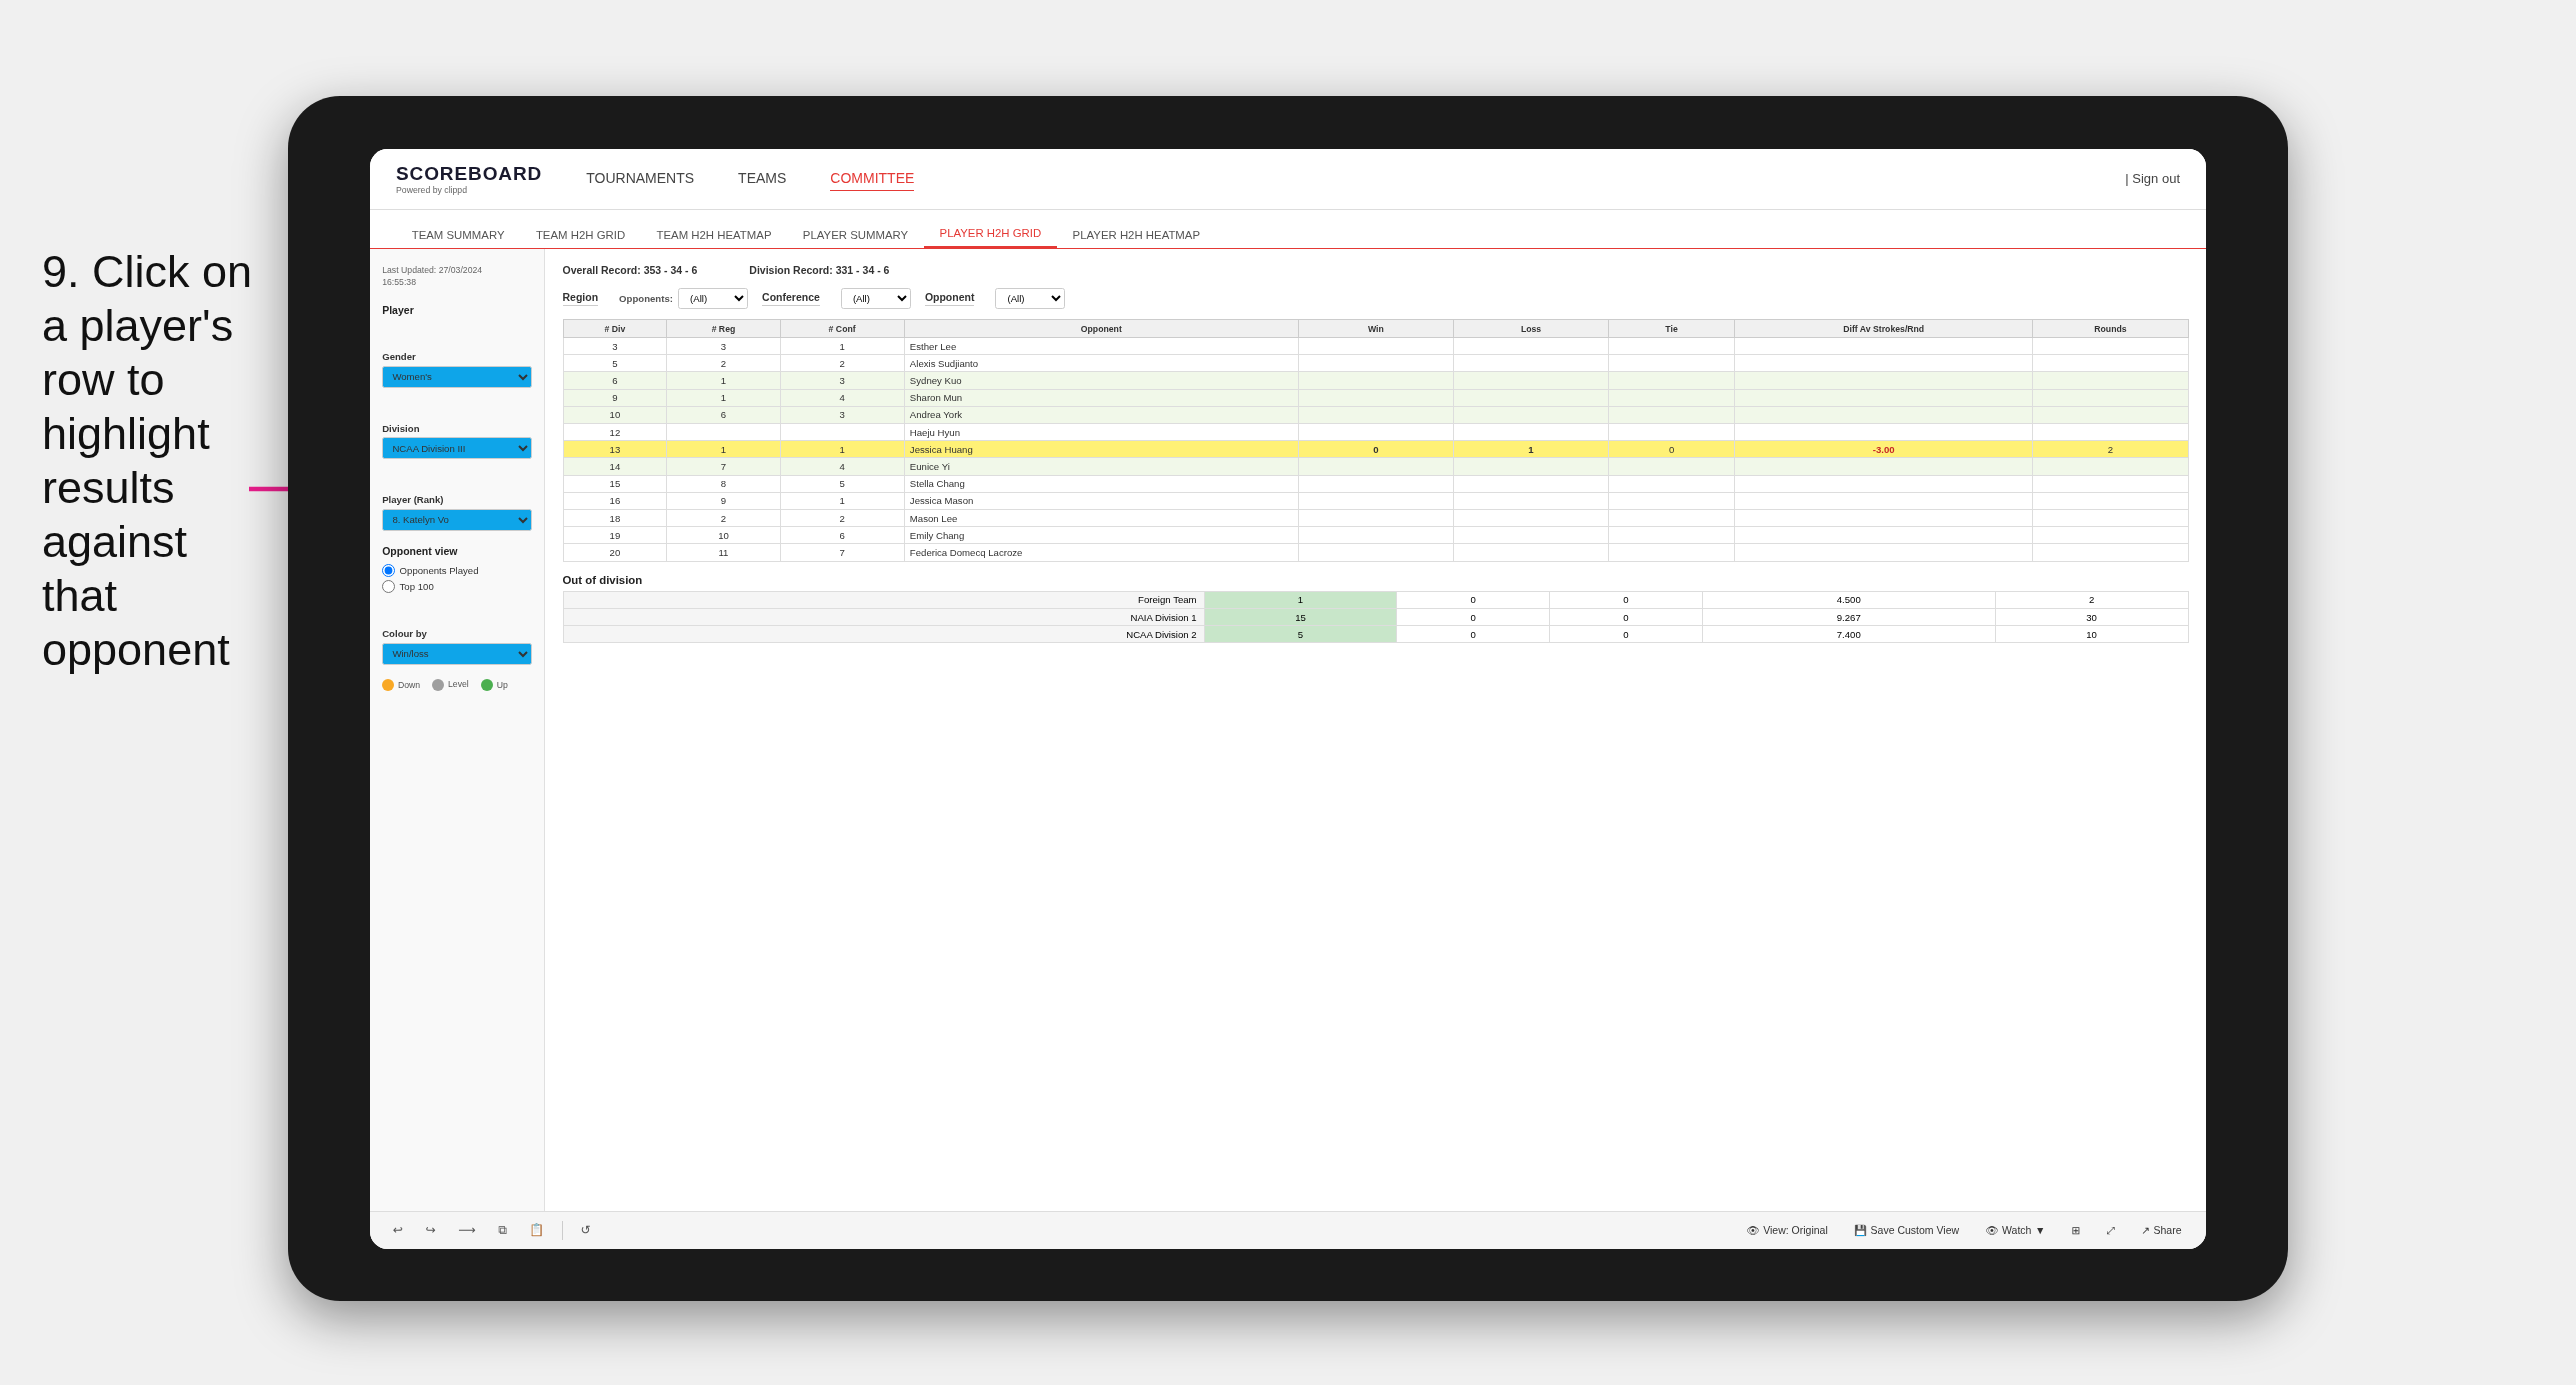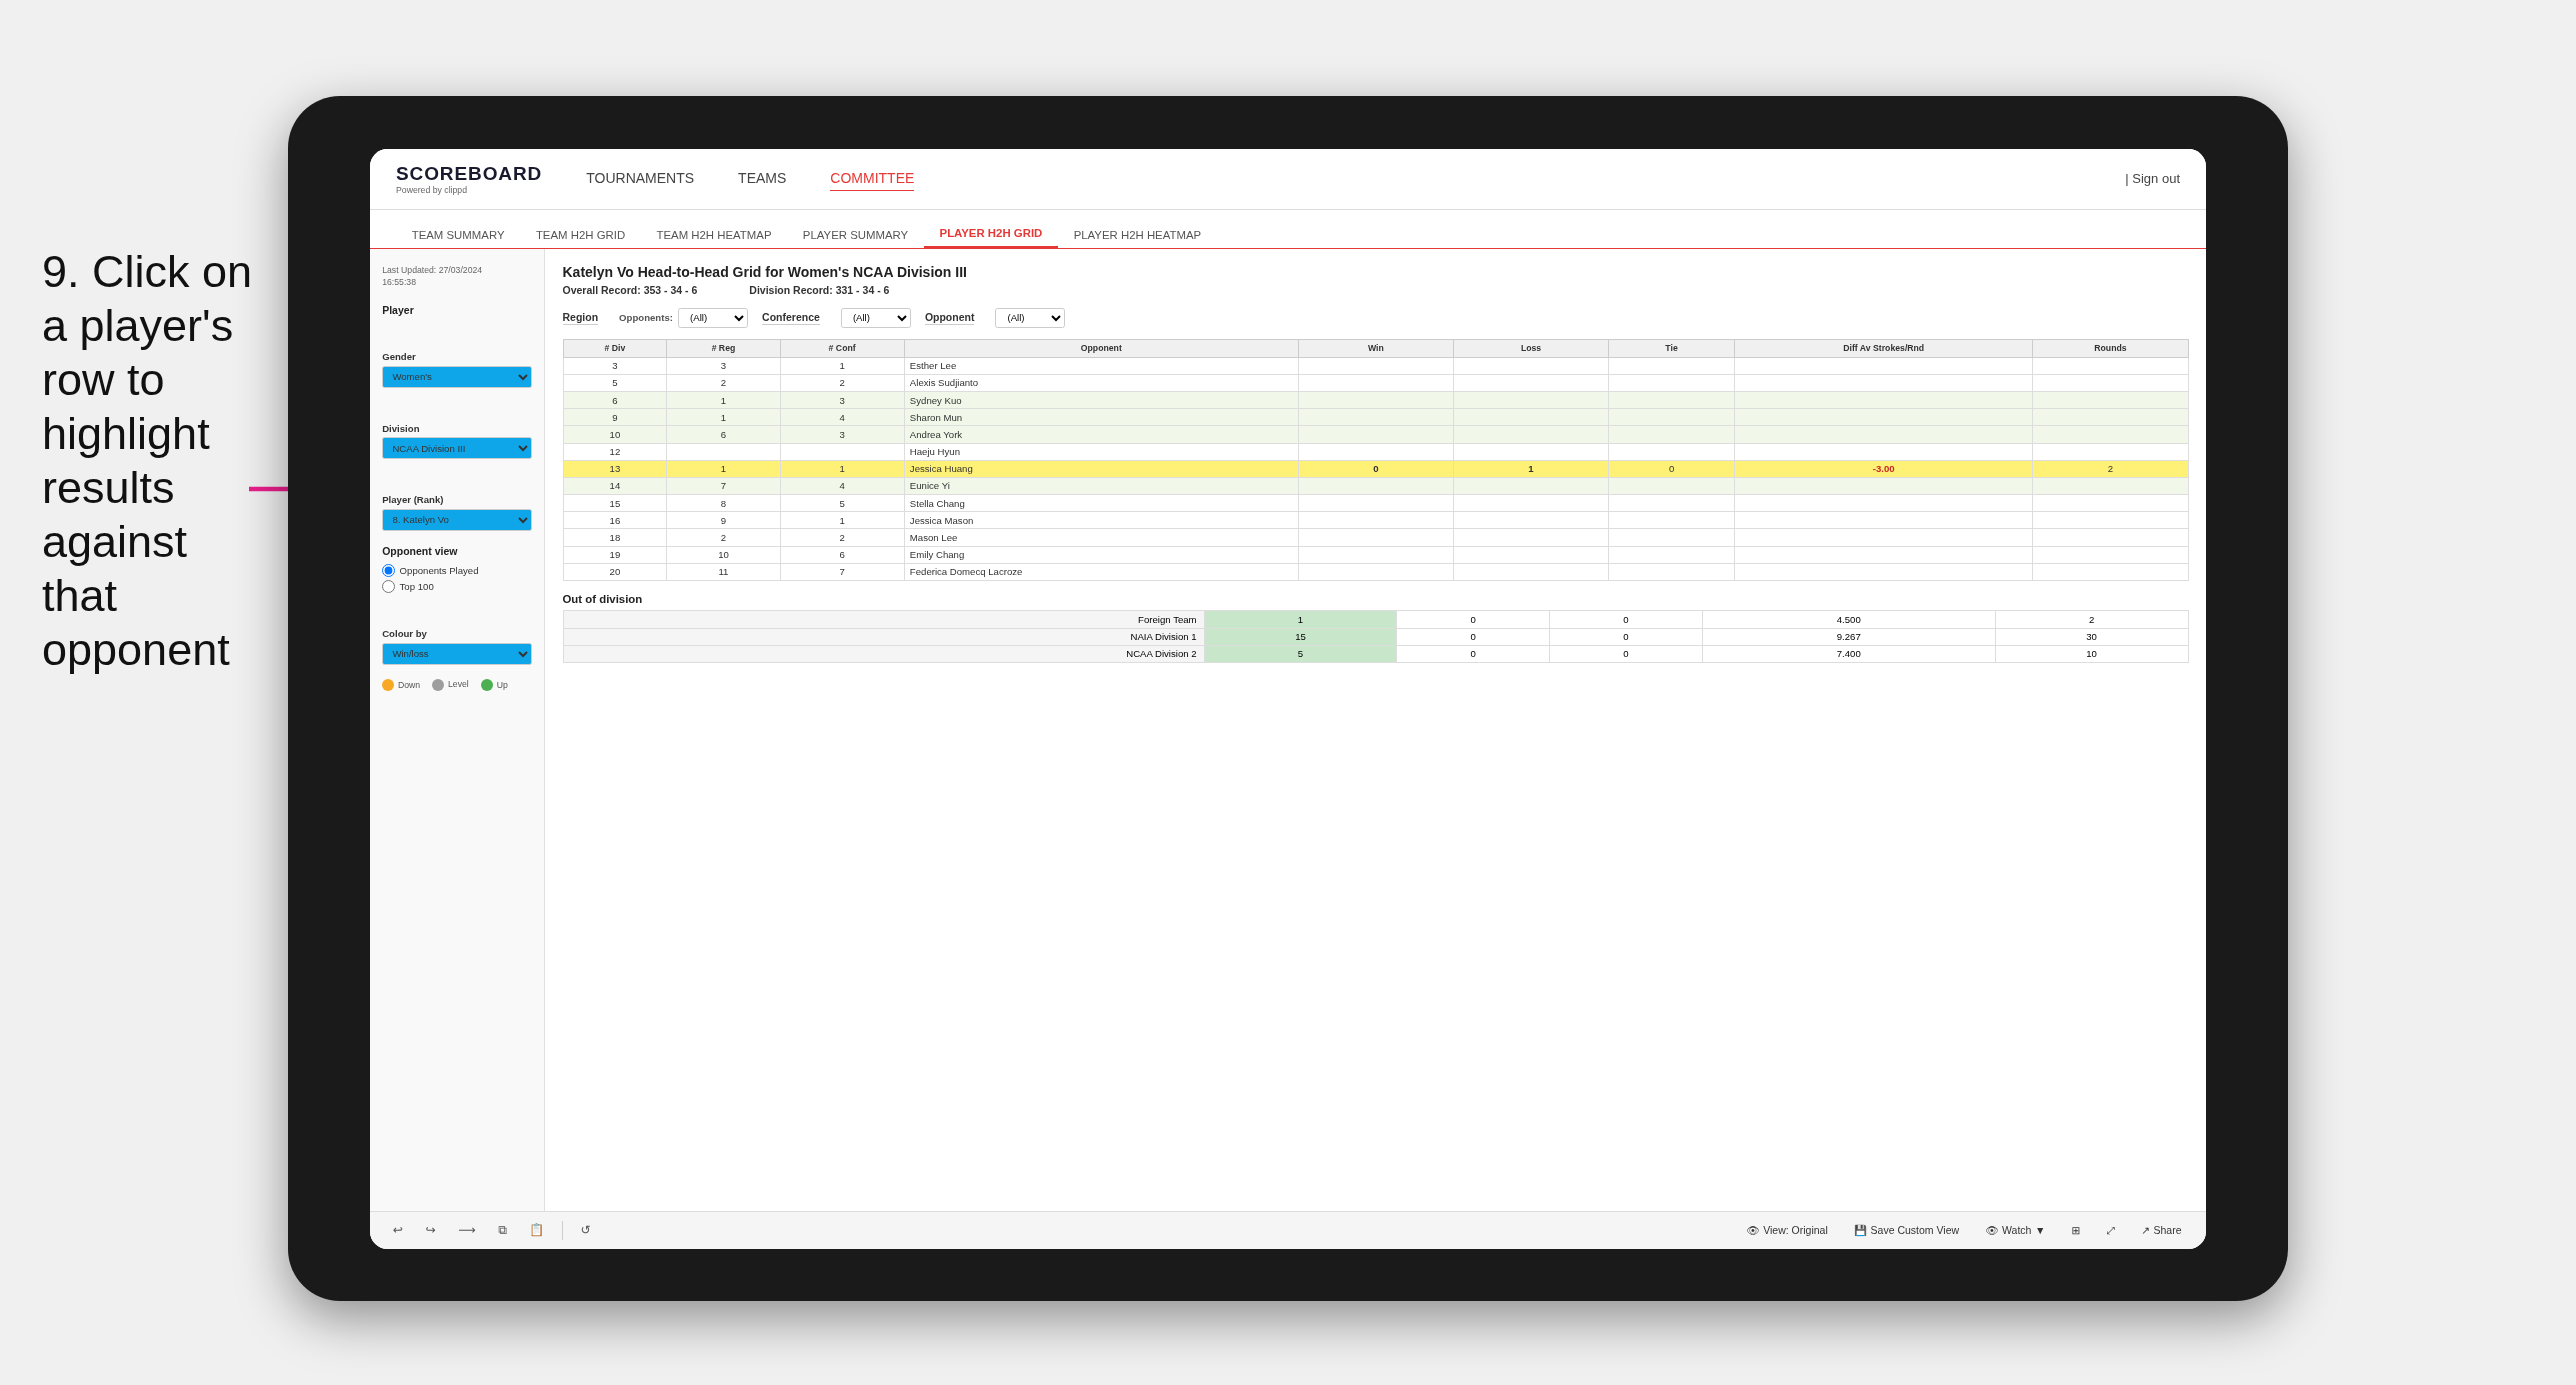--- a/index.html
+++ b/index.html
@@ -121,21 +121,21 @@
       font-size: 11.4px;
       color: #555;
       padding: 7px 15.7px;
       cursor: pointer;
       white-space: nowrap;
     }
 
     .sub-nav-item.active {
       color: #e53935;
       border-bottom: 2.6px solid #e53935;
-      font-weight: 700;
+      font-weight: 400;
     }
 
     
     .main-content {
       display: flex;
       flex: 1;
       overflow: hidden;
       background: #f5f5f5;
     }
 
@@ -524,21 +524,20 @@
           </div>
           <div style="display:flex;align-items:center;gap:3.5px;">
             <div class="color-dot" style="background:#4caf50;"></div>
             <span class="color-label">Up</span>
           </div>
         </div>
       </div>
 
       <div class="grid-area">
 
-        <div class="grid-title">Katelyn Vo Head-to-Head Grid for Women's NCAA Division III</div>
 
         <div class="grid-records">
           <div class="record-item">
             <span>Overall Record:</span>
             <span>353 - 34 - 6</span>
           </div>
           <div class="record-item">
             <span>Division Record:</span>
             <span>331 - 34 - 6</span>
           </div>

